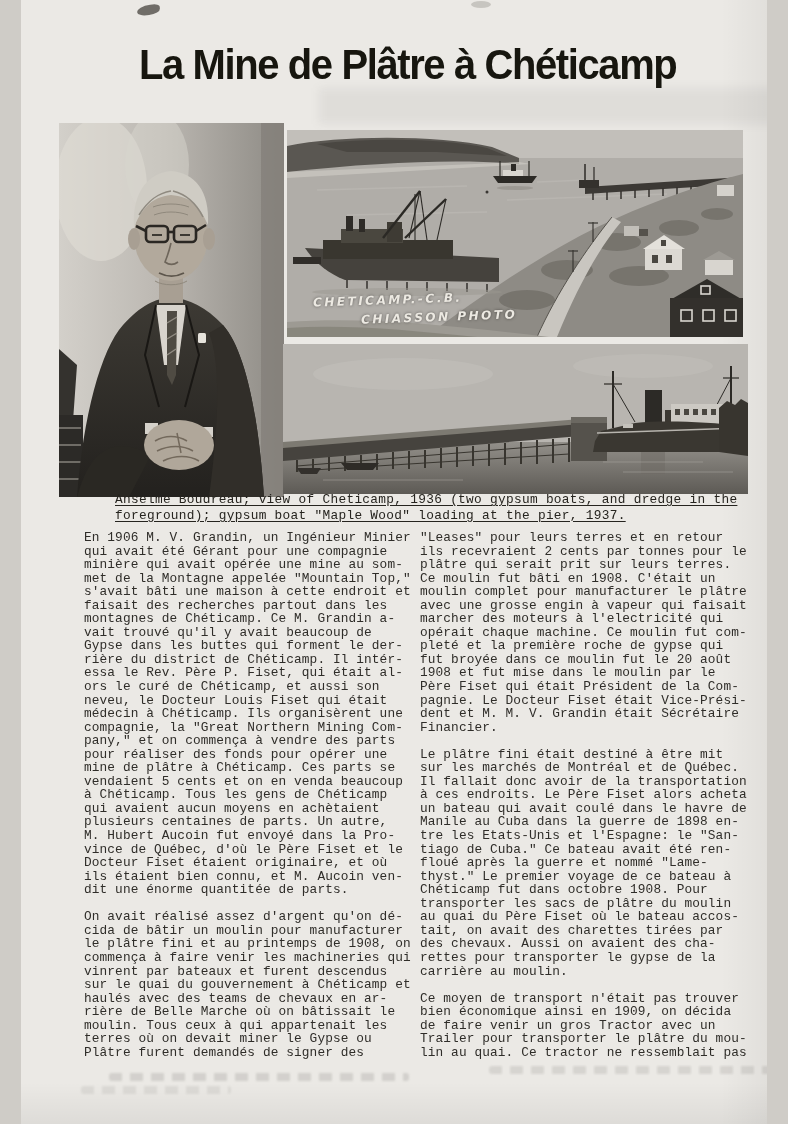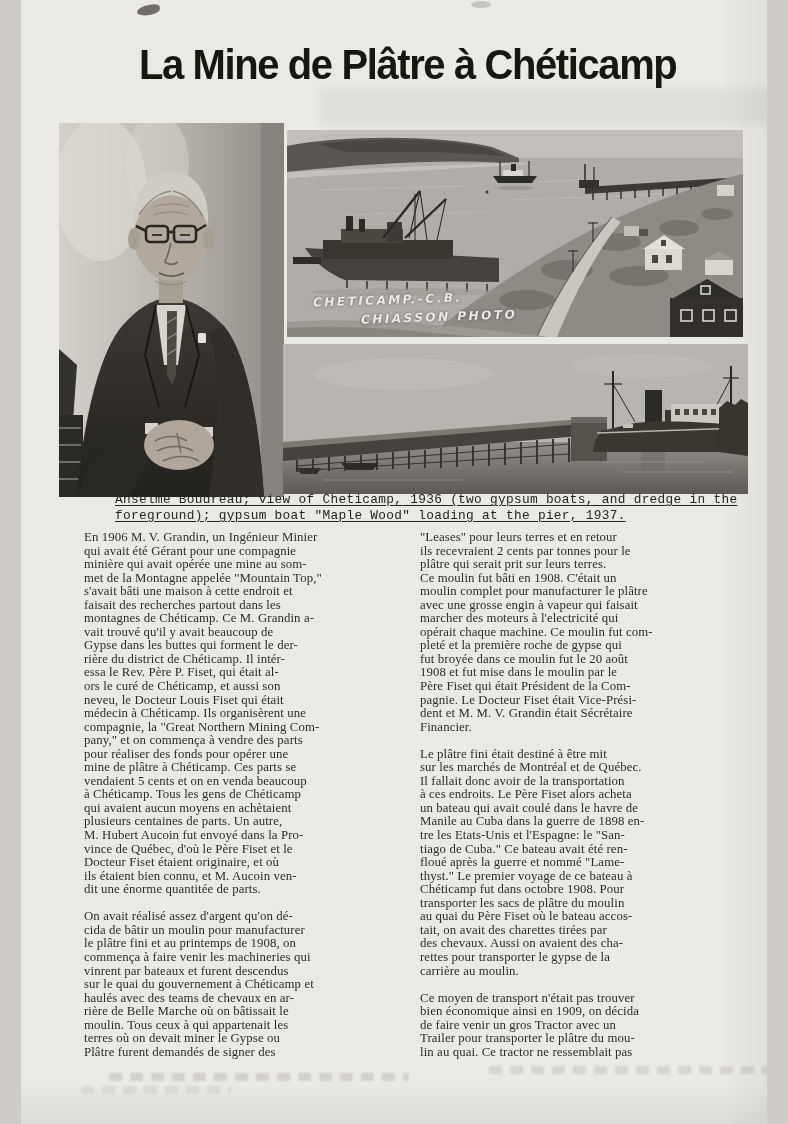--- a/index.html
+++ b/index.html
@@ -51,21 +51,21 @@
     position:absolute;left:78px;top:492px;width:648px;
     font-size:12.8px;line-height:15.6px;letter-spacing:.3px;color:#26241f;
     white-space:pre;text-decoration:underline;text-underline-offset:2px;
     text-decoration-thickness:1.4px;
     margin-left:16px;
   }
 
   .col{
     position:absolute;top:531px;width:336px;
     font-size:12.8px;line-height:13.55px;letter-spacing:.1px;
-    white-space:pre;color:#2f2d29;font-family:Liberation Serif, serif;
+    white-space:pre;color:#2f2d29;
   }
   .col-left{left:63px;}
   .col-right{left:399px;}
 </style>
 </head>
 <body>
 
 <div class="page">
 
   <div class="ink-smudge"></div>

